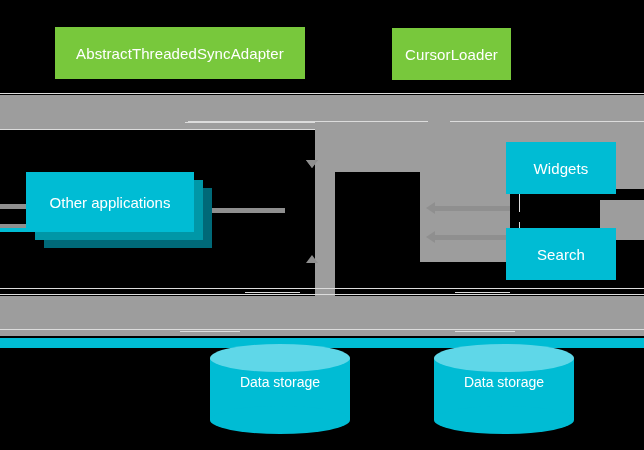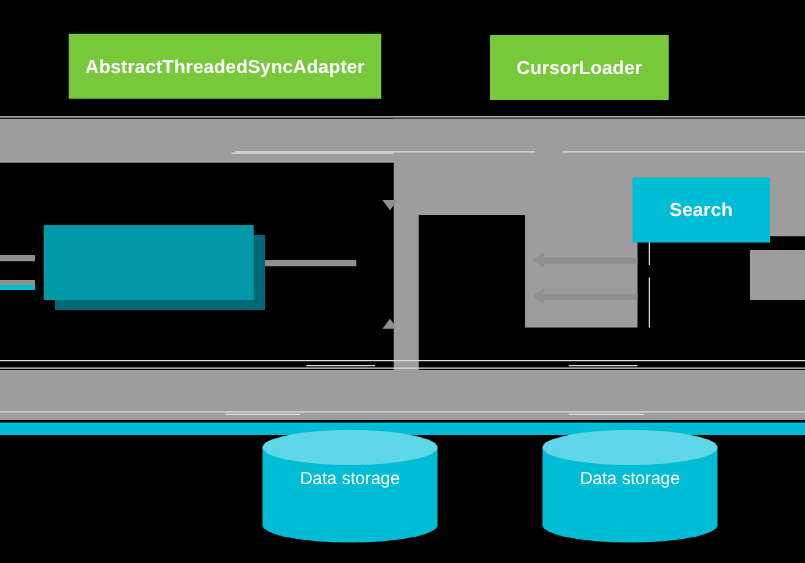--- a/index.html
+++ b/index.html
@@ -40,21 +40,20 @@
 
   
   .node{
     position:absolute;
     display:flex;align-items:center;justify-content:center;
     color:#ffffff;
     font-size:15px;
     letter-spacing:.1px;
     text-align:center;
     box-sizing:border-box;
-    font-weight:bold;
   }
   .node.green{background:#78c83c;}
   .node.cyan{background:#00bcd4;}
 
   
   .stack{position:absolute;}
   .stack .layer3{position:absolute;left:18px;top:16px;width:168px;height:60px;background:#006978;}
   .stack .layer2{position:absolute;left:9px;top:8px;width:168px;height:60px;background:#0097a7;}
   .stack .layer1{position:absolute;left:0;top:0;width:168px;height:60px;background:#00bcd4;
                  display:flex;align-items:center;justify-content:center;color:#fff;font-size:15px;}
@@ -130,34 +129,40 @@
   <div class="hairline" style="left:455px;top:292px;width:55px;"></div>
   <div class="hairline" style="left:180px;top:331px;width:60px;"></div>
   <div class="hairline" style="left:455px;top:331px;width:60px;"></div>
   <div class="hairline-v" style="left:519px;top:172px;height:40px;"></div>
   <div class="hairline-v" style="left:519px;top:222px;height:40px;"></div>
 
   <div class="node green" style="left:55px;top:27px;width:250px;height:52px;">
     <span>AbstractThreadedSyncAdapter</span>
   </div>
 
-  <div class="node green" style="left:392px;top:28px;width:143px;height:52px;">
+  <div class="node green" style="left:392px;top:28px;width:119px;height:52px;">
     <span>CursorLoader</span>
   </div>
 
 
   <div class="stack" style="left:26px;top:172px;width:195px;height:84px;">
     <div class="layer3"></div>
     <div class="layer2"></div>
+    <div class="layer1">
+      <span>Other applications</span>
+    </div>
   </div>
 
   <div class="node cyan" style="left:506px;top:142px;width:110px;height:52px;">
+    <span>Widgets</span>
+  </div>
+
+  <div class="node cyan" style="left:506px;top:228px;width:110px;height:52px;">
     <span>Search</span>
   </div>
-
 
   <div class="cyl" style="left:166px;top:344px;width:140px;height:76px;">
     <div class="body"></div>
     <div class="bottomcap"></div>
     <div class="top"></div>
     <div class="label">Data storage</div>
   </div>
 
   <div class="cyl" style="left:390px;top:344px;width:140px;height:76px;">
     <div class="body"></div>

